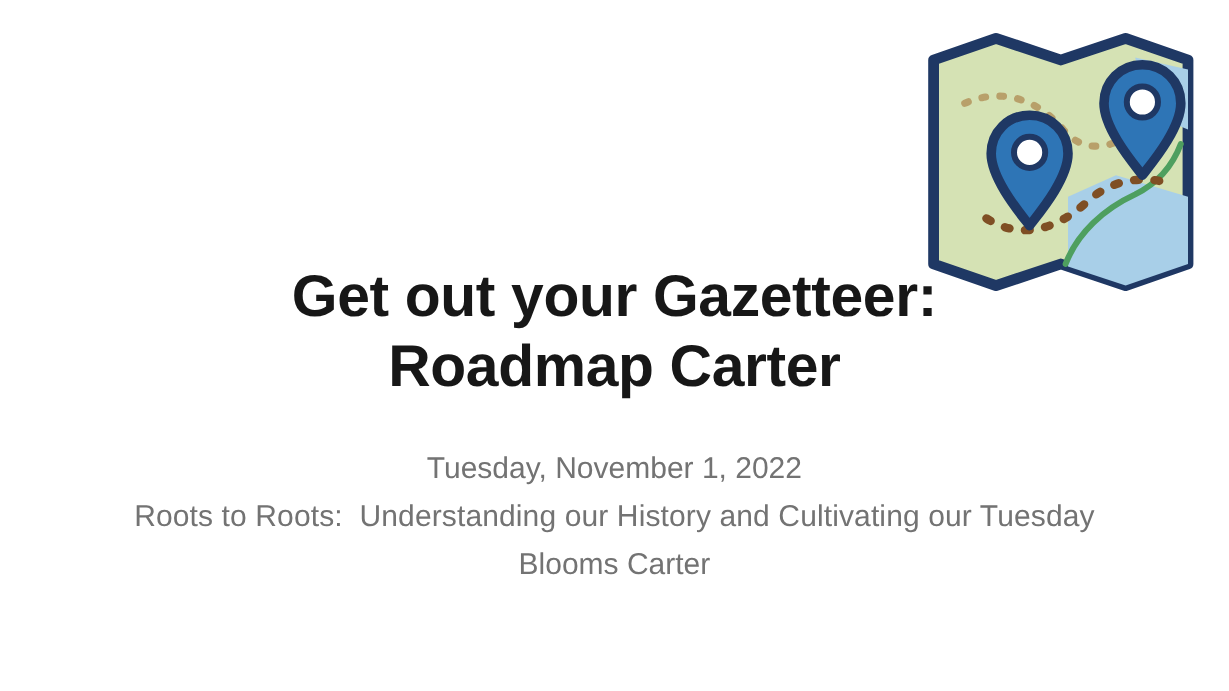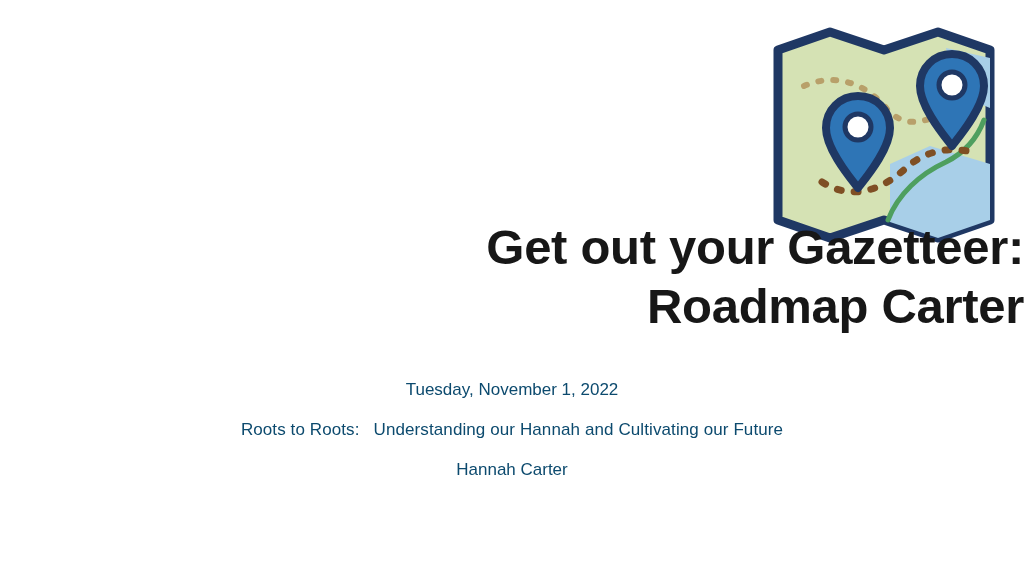--- a/index.html
+++ b/index.html
@@ -33,44 +33,44 @@
     width: 228px;
     height: 222px;
   }
 
   
   .title-block {
     position: absolute;
     left: 0;
     top: 218px;
     width: 1024px;
-    text-align: right;
+    text-align: center;
   }
   .title-line {
     font-family: "Liberation Sans", sans-serif;
     font-weight: bold;
     font-size: 49px;
     line-height: 59px;
     color: #171717;
     letter-spacing: -0.3px;
   }
 
   
   .subtitle-block {
     position: absolute;
     left: 0;
     top: 370px;
     width: 1024px;
     text-align: center;
   }
   .sub-line {
     font-family: "Liberation Sans", sans-serif;
-    font-size: 17px;
+    font-size: 25px;
     line-height: 40px;
-    color: #0c4a6e;
+    color: #737373;
   }
   .sub-line.wide {
     letter-spacing: 0.1px;
   }
   .sub-gap {
     display: inline-block;
     width: 14px;
   }
 </style>
 </head>
@@ -108,18 +108,18 @@
   </div>
 
   <div class="title-block">
     <div class="title-line">Get out your Gazetteer:</div>
     <div class="title-line">Roadmap Carter</div>
   </div>
 
   <div class="subtitle-block">
     <div class="sub-line">Tuesday, November 1, 2022</div>
     <div class="sub-line wide">
-      <span>Roots to Roots:</span><span class="sub-gap"></span><span>Understanding our Hannah and Cultivating our Future</span>
+      <span>Roots to Roots:</span><span class="sub-gap"></span><span>Understanding our History and Cultivating our Tuesday</span>
     </div>
-    <div class="sub-line">Hannah Carter</div>
+    <div class="sub-line">Blooms Carter</div>
   </div>
 
 </div>
 
 </body></html>

